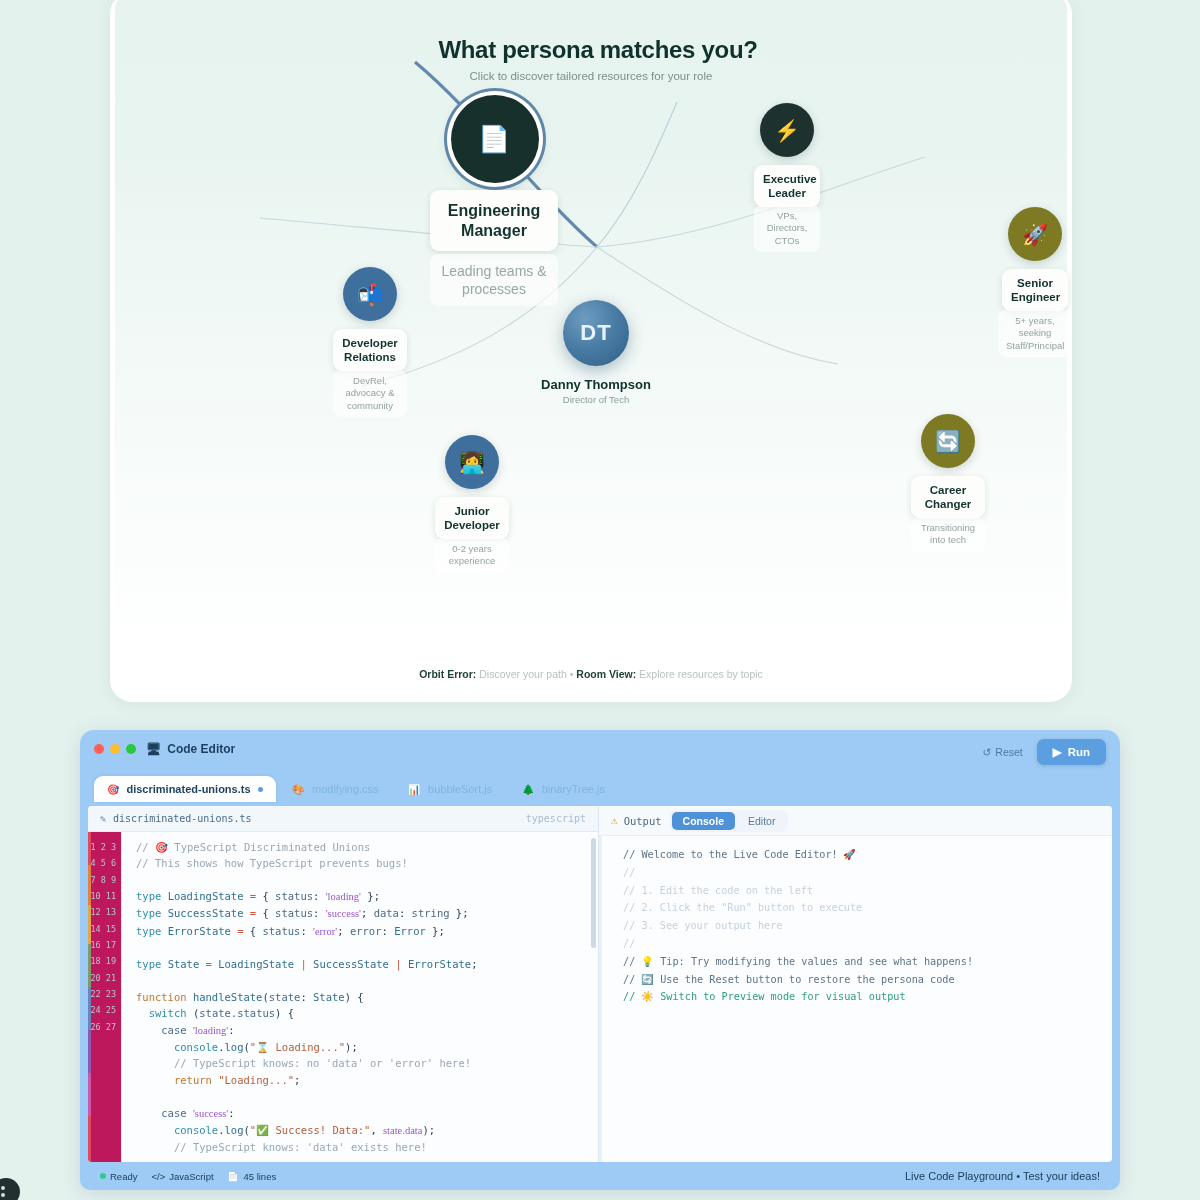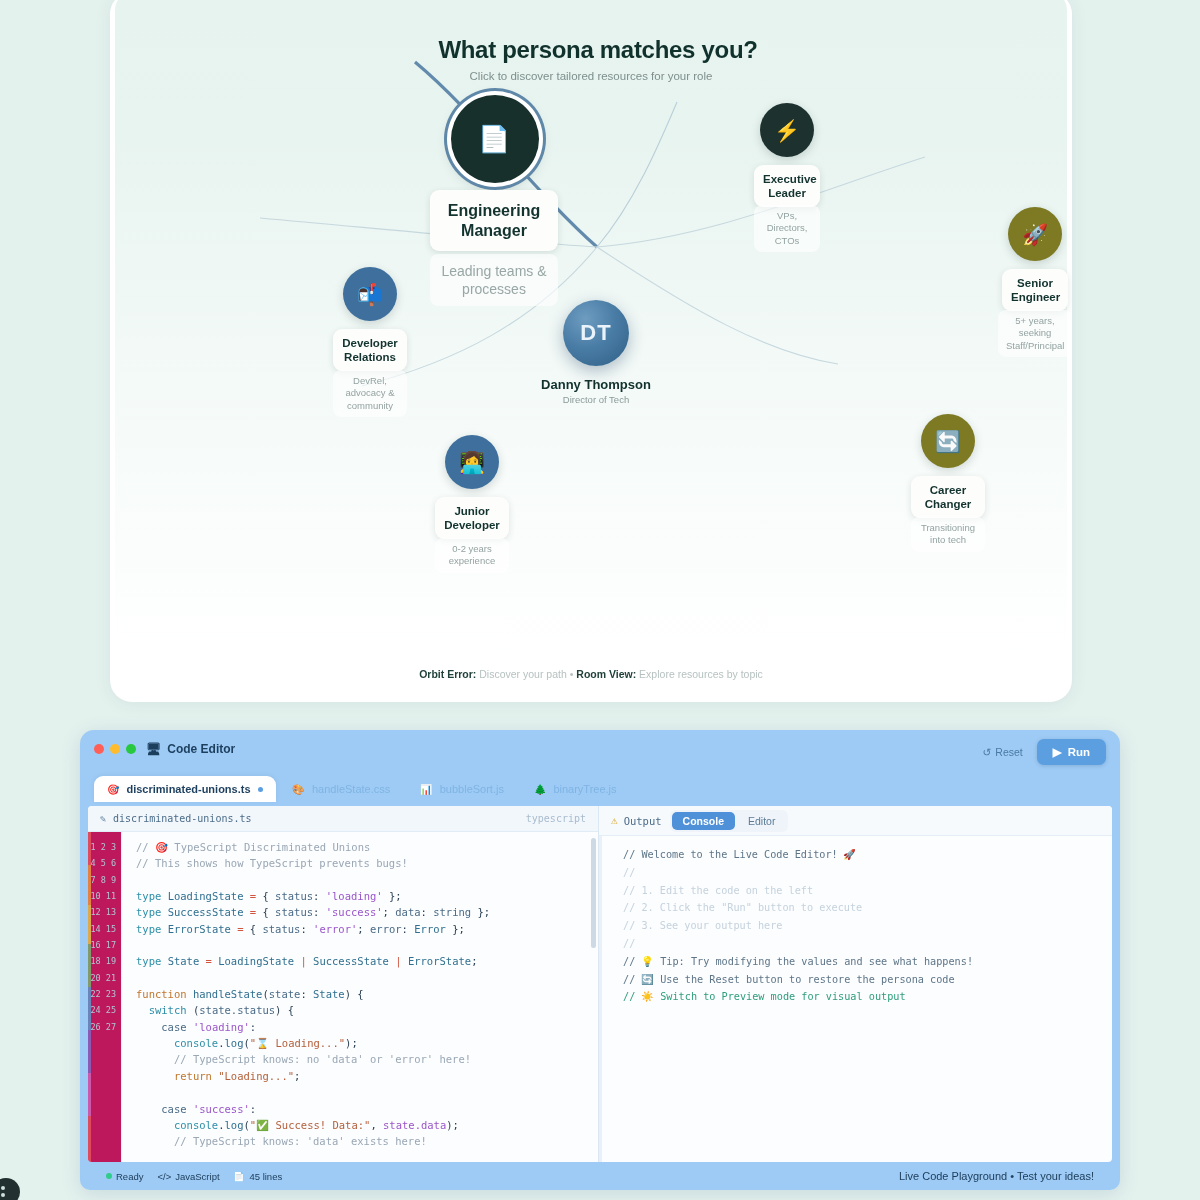--- a/index.html
+++ b/index.html
@@ -148,41 +148,41 @@
     background: linear-gradient(180deg,#e85c5c 0,#e85c5c 10%,#f0a33b 10%,#f0a33b 22%,#e8d84a 22%,#e8d84a 34%,#6fc46f 34%,#6fc46f 47%,#4fa9d8 47%,#4fa9d8 60%,#7b6fd0 60%,#7b6fd0 73%,#d06fc4 73%,#d06fc4 86%,#e85c5c 86%); opacity: .75; }
   .code {
     flex: 1; font-family: "DejaVu Sans Mono", monospace; font-size: 10.5px;
     line-height: 16.35px; padding: 7px 0 0 14px; white-space: pre; color: #2b3f52;
     overflow: hidden;
   }
   .code .cmt { color: #9aa7b4; }
   .code .kw  { color: #c1762c; }
   .code .kw2 { color: #2e8fa8; }
   .code .typ { color: #2f6f8f; }
-  .code .str { color: #9b55c9; }
+  .code .str { color: #9b55c9; font-family: Liberation Serif, serif; }
   .code .op  { color: #d0543f; }
   .code .fn  { color: #2f6f8f; }
   .code .str2{ color: #b5603a; }
   .code .prop{ color: #4a6a86; }
 
   .console {
     flex: 1; font-family: "DejaVu Sans Mono", monospace; font-size: 10.2px;
     line-height: 17.8px; padding: 10px 0 0 24px; white-space: pre;
     color: #c5d2dd; position: relative;
   }
   .console .emph { color: #5e7588; }
   .console .grn { color: #2f9d7b; }
   .cscroll { position: absolute; left: 0; top: 0; bottom: 0; width: 3px; background: #e9f0f7; }
 
   .vscroll { position: absolute; right: 2px; top: 6px; width: 5px; height: 110px;
     background: #cdd9e4; border-radius: 3px; }
 
   .ed-status {
     position: absolute; left: 0; right: 0; bottom: 0; height: 28px;
-    display: flex; align-items: center; padding: 0 26px;
+    display: flex; align-items: center; padding: 0 20px;
     font-size: 9.5px; color: #1f4representative; color: #20405d;
   }
   .st-left { display: flex; align-items: center; gap: 14px; }
   .st-item { display: flex; align-items: center; gap: 4px; }
   .st-right { margin-left: auto; font-size: 11px; color: #20405d; }
   .gdot { width: 6px; height: 6px; border-radius: 50%; background: #2fcc8b; }
 
   .corner-blob {
     position: absolute; left: -8px; bottom: -6px; width: 28px; height: 28px;
     border-radius: 50%; background: #22312f;
@@ -298,21 +298,21 @@
     </div>
 
     <div class="ed-tabs">
       <div class="tab active">
         <span class="ticon">🎯</span>
         <span>discriminated-unions.ts</span>
         <span class="tdot"></span>
       </div>
       <div class="tab">
         <span class="ticon">🎨</span>
-        <span>handleState.css</span>
+        <span>modifying.css</span>
       </div>
       <div class="tab">
         <span class="ticon">📊</span>
         <span>bubbleSort.js</span>
       </div>
       <div class="tab">
         <span class="ticon">🌲</span>
         <span>binaryTree.js</span>
       </div>
     </div>

